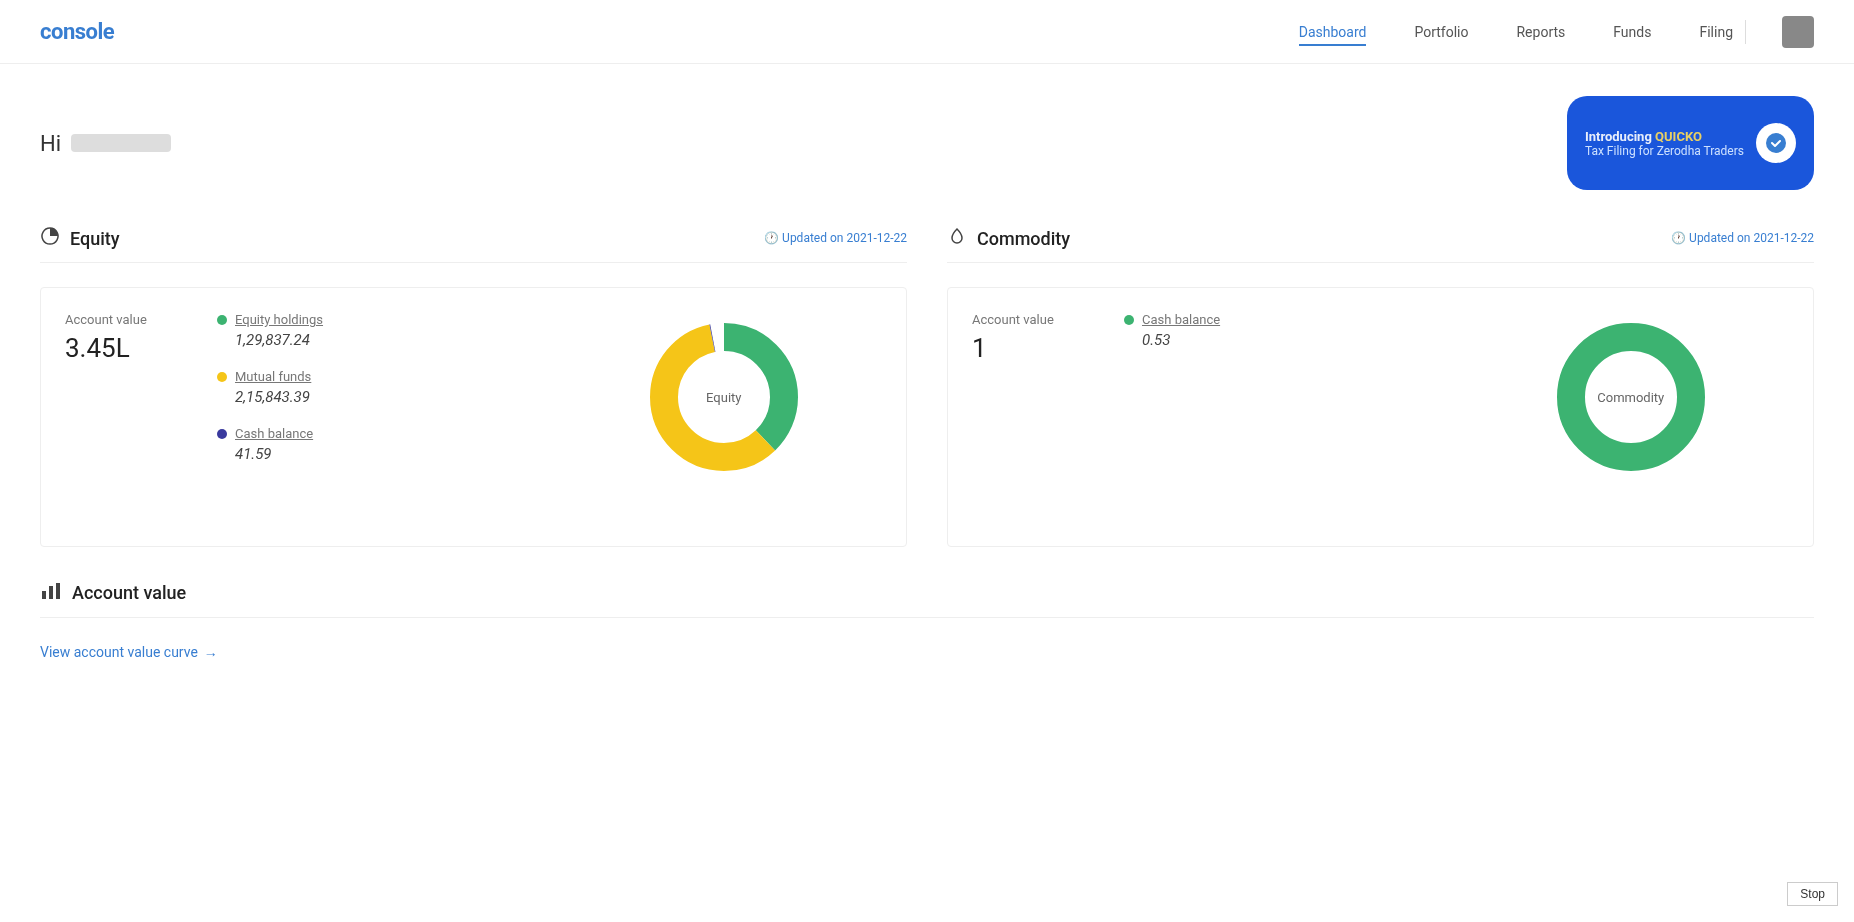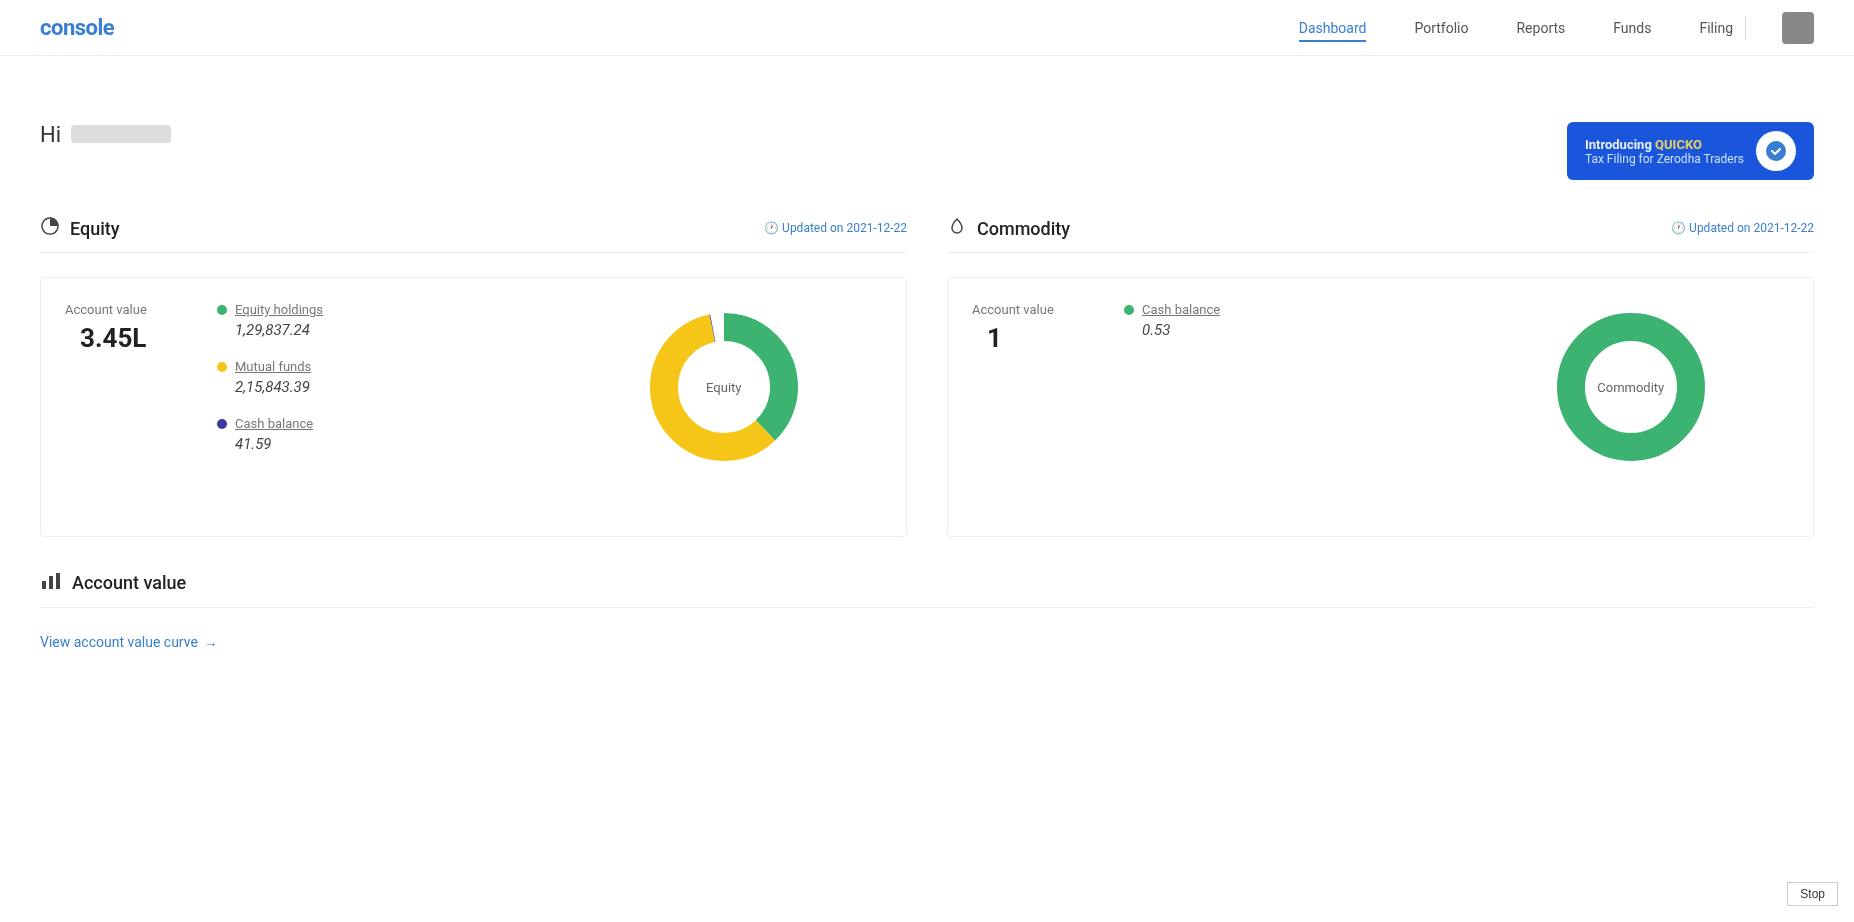--- a/index.html
+++ b/index.html
@@ -8,21 +8,21 @@
       background: #fff;
       color: #333;
       min-height: 922px;
     }
 
     
     .navbar {
       display: flex;
       align-items: center;
       padding: 0 40px;
-      height: 56px;
+      height: 64px;
       border-bottom: 1px solid #eee;
       background: #fff;
     }
     .nav-logo {
       font-size: 22px;
       font-weight: 700;
       color: #387ed1;
       margin-right: auto;
       letter-spacing: -0.5px;
     }
@@ -82,26 +82,25 @@
       background: #ddd;
       border-radius: 4px;
       vertical-align: middle;
     }
 
     
     .quicko-banner {
       display: flex;
       align-items: center;
       background: #1a56db;
-      border-radius: 6px;
-      padding: 9px 18px;
+      border-radius: 20px;
+      padding: 27px 18px;
       gap: 12px;
       color: #fff;
       font-size: 13px;
-      margin-top: 34px;
     }
     .quicko-intro {
       font-size: 13px;
       color: #fff;
       opacity: 0.9;
     }
     .quicko-intro span {
       font-weight: 700;
       color: #fff;
     }
@@ -173,23 +172,22 @@
     .account-value-block {
       min-width: 120px;
     }
     .account-value-label {
       font-size: 13px;
       color: #777;
       margin-bottom: 6px;
     }
     .account-value-amount {
       font-size: 26px;
-      font-weight: 700;
+      font-weight: 400;
       color: #222;
-      margin-left: 15px;
     }
 
     .legend-block {
       flex: 1;
       display: flex;
       flex-direction: column;
       gap: 20px;
     }
     .legend-item {
       display: flex;

